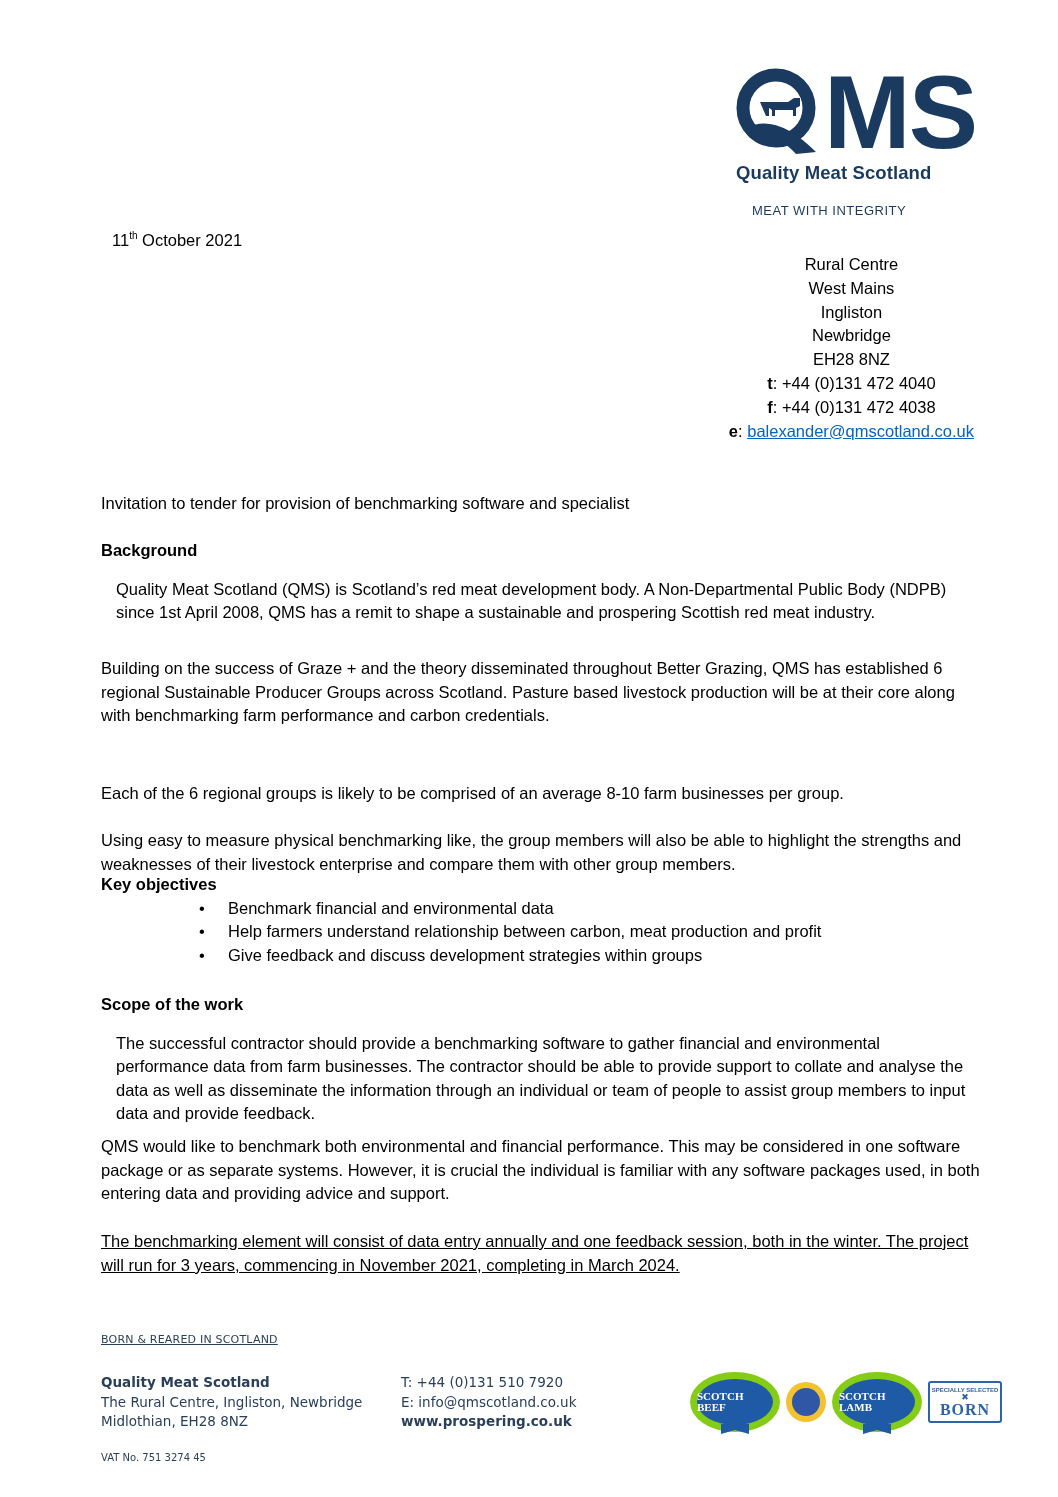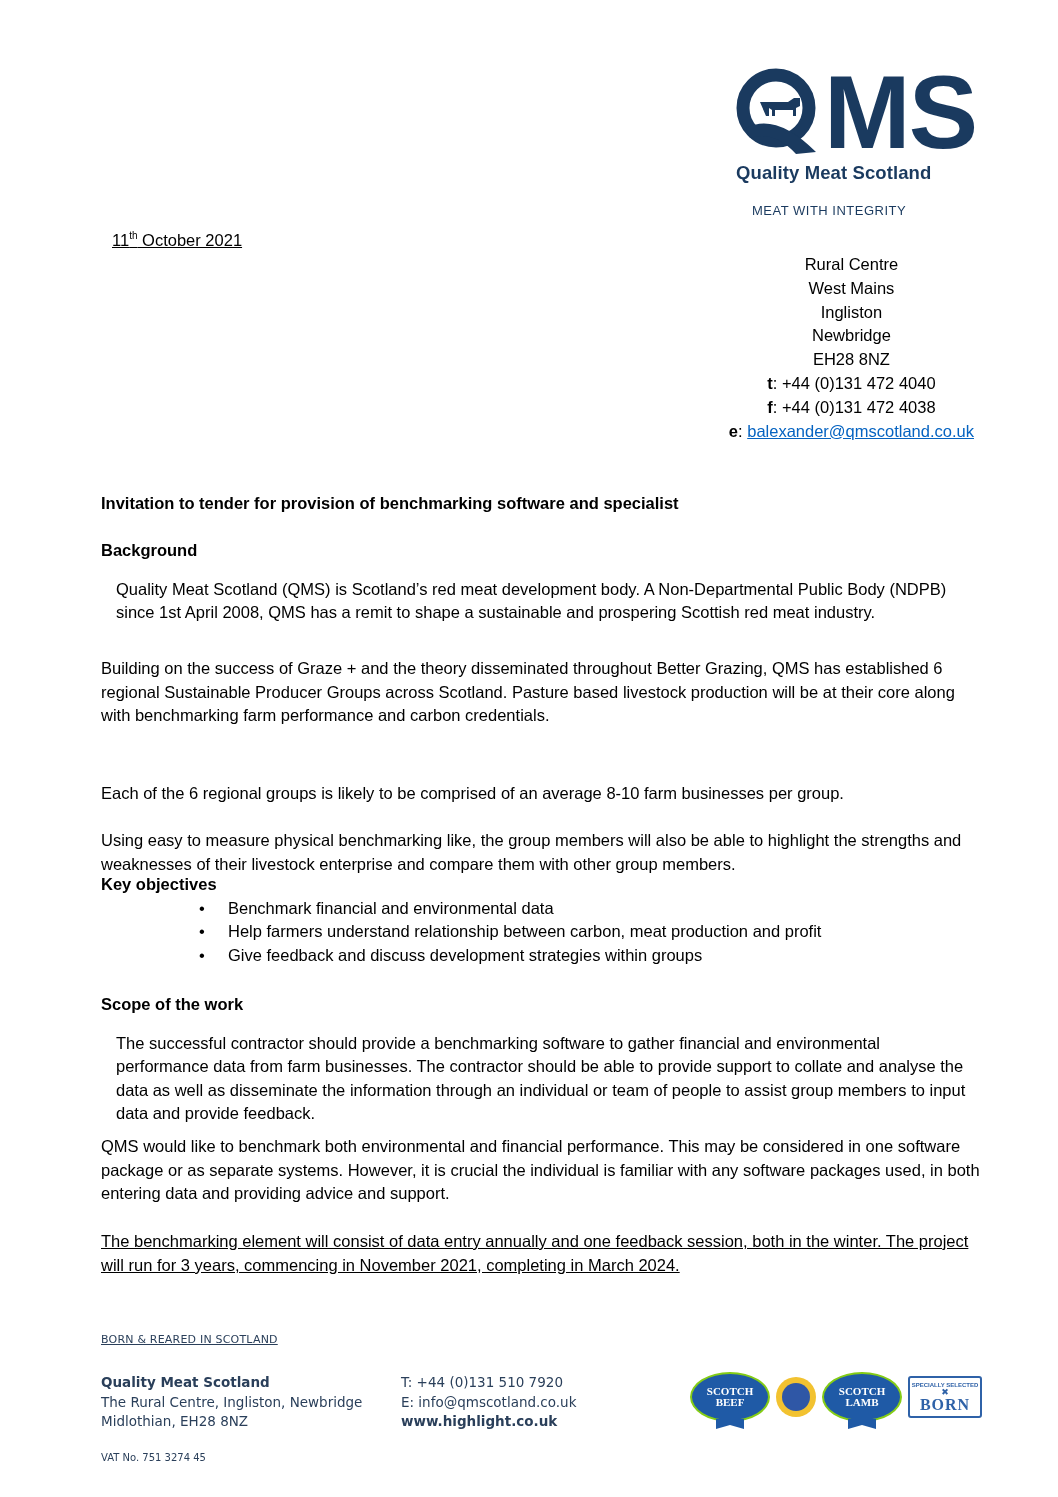--- a/index.html
+++ b/index.html
@@ -9,29 +9,29 @@
 
   
   .logo { position:absolute; left:736px; top:64px; width:240px; }
   .logo-mark { display:flex; align-items:flex-end; height:90px; }
   .logo-q { width:86px; height:86px; }
   .logo-ms { font-family:"Liberation Sans", sans-serif; font-weight:bold; color:#1a3a5f;
              font-size:104px; line-height:84px; letter-spacing:-2px; margin-left:2px; }
   .logo-name { color:#1a3a5f; font-weight:bold; font-size:18.5px; margin-top:8px; letter-spacing:0.1px; white-space:nowrap; }
   .logo-tag { position:absolute; left:752px; top:203px; color:#1a3a5f; font-size:13px; letter-spacing:0.5px; white-space:nowrap; }
 
-  .date { position:absolute; left:112px; top:230px; font-size:16.5px;text-decoration:underline; }
+  .date { position:absolute; left:112px; top:230px; font-size:16.5px; }
   .date sup { font-size:10px; }
 
   .address { position:absolute; right:84px; top:253px; text-align:center; font-size:16.5px; line-height:23.8px; }
   .address .lbl { font-weight:bold; }
   .address a { color:#0563c1; text-decoration:underline; }
 
   .body-text { position:absolute; left:101px; width:880px; font-size:16.5px; line-height:23.6px; }
-  .title { top:492px; font-weight:bold; }
+  .title { top:492px; font-weight:normal; }
   .h { font-weight:bold; }
   .sec-bg { top:539px; }
   .sec-building { top:657px; }
   .sec-each { top:782px; }
   .sec-using { top:829px; }
   .sec-key { top:873px; }
   .sec-key ul { margin:0; padding-left:127px; list-style:none; }
   .sec-key li { position:relative; }
   .sec-key li::before { content:"\2022"; position:absolute; left:-29px; }
   .sec-scope { top:993px; }
@@ -41,23 +41,23 @@
 
   
   .footer { position:absolute; left:101px; top:1333px; color:#2a3f5a; font-family:"DejaVu Sans", sans-serif; }
   .foot-tag { font-size:11px; letter-spacing:0.2px;text-decoration:underline; }
   .foot-col1 { position:absolute; left:0; top:40px; font-size:13.5px; line-height:19.5px; white-space:nowrap; }
   .foot-col2 { position:absolute; left:300px; top:40px; font-size:13.5px; line-height:19.5px; white-space:nowrap; }
   .foot-name { font-weight:bold; }
   .foot-vat { position:absolute; left:0; top:119px; font-size:10px; white-space:nowrap; }
 
   .badges { position:absolute; left:690px; top:1372px; display:flex; gap:6px; align-items:center; }
-  .badge-oval { width:76px; height:46px; background:#1f5aa6; border:2px solid #84cc16; border-radius:50%;
+  .badge-oval { width:76px; height:46px; background:#1f5aa6; border:7px solid #84cc16; border-radius:50%;
                 color:#fff; font-family:"Liberation Serif", serif; font-size:11px; font-weight:bold;
-                display:flex; flex-direction:column; align-items:center; justify-content:center; line-height:11px; position:relative; }
+                display:flex; flex-direction:column; justify-content:center; line-height:11px; position:relative; }
   .badge-oval .tail { position:absolute; bottom:-9px; left:24px; width:28px; height:10px; background:#1f5aa6; clip-path:polygon(0 0,100% 0,100% 100%,50% 60%,0 100%); }
   .badge-pgi { width:40px; height:40px; border-radius:50%; background:#f2c230; display:flex; align-items:center; justify-content:center; }
   .badge-pgi .inner { width:28px; height:28px; border-radius:50%; background:#2f57a6; }
   .badge-pork { width:70px; height:38px; border:2px solid #2f62a8; border-radius:3px; color:#2f62a8;
                 font-family:"Liberation Serif", serif; display:flex; flex-direction:column; align-items:center; justify-content:center; }
   .badge-pork .small { font-family:"Liberation Sans", sans-serif; font-size:6px; font-weight:bold; }
   .badge-pork .big { font-size:16px; font-weight:bold; letter-spacing:1px; line-height:16px; }
   .badge-pork .x { font-size:9px; line-height:9px; }
 </style>
 </head>
@@ -123,21 +123,21 @@
   <div class="footer">
     <div class="foot-tag">BORN &amp; REARED IN SCOTLAND</div>
     <div class="foot-col1">
       <div class="foot-name">Quality Meat Scotland</div>
       <div>The Rural Centre, Ingliston, Newbridge</div>
       <div>Midlothian, EH28 8NZ</div>
     </div>
     <div class="foot-col2">
       <div>T:  +44 (0)131 510 7920</div>
       <div>E:  info@qmscotland.co.uk</div>
-      <div class="foot-name">www.highlight.co.uk</div>
+      <div class="foot-name">www.prospering.co.uk</div>
     </div>
     <div class="foot-vat">VAT No. 751 3274 45</div>
   </div>
 
   <div class="badges">
     <div class="badge-oval">
       <span>SCOTCH</span>
       <span>BEEF</span>
       <div class="tail"></div>
     </div>

